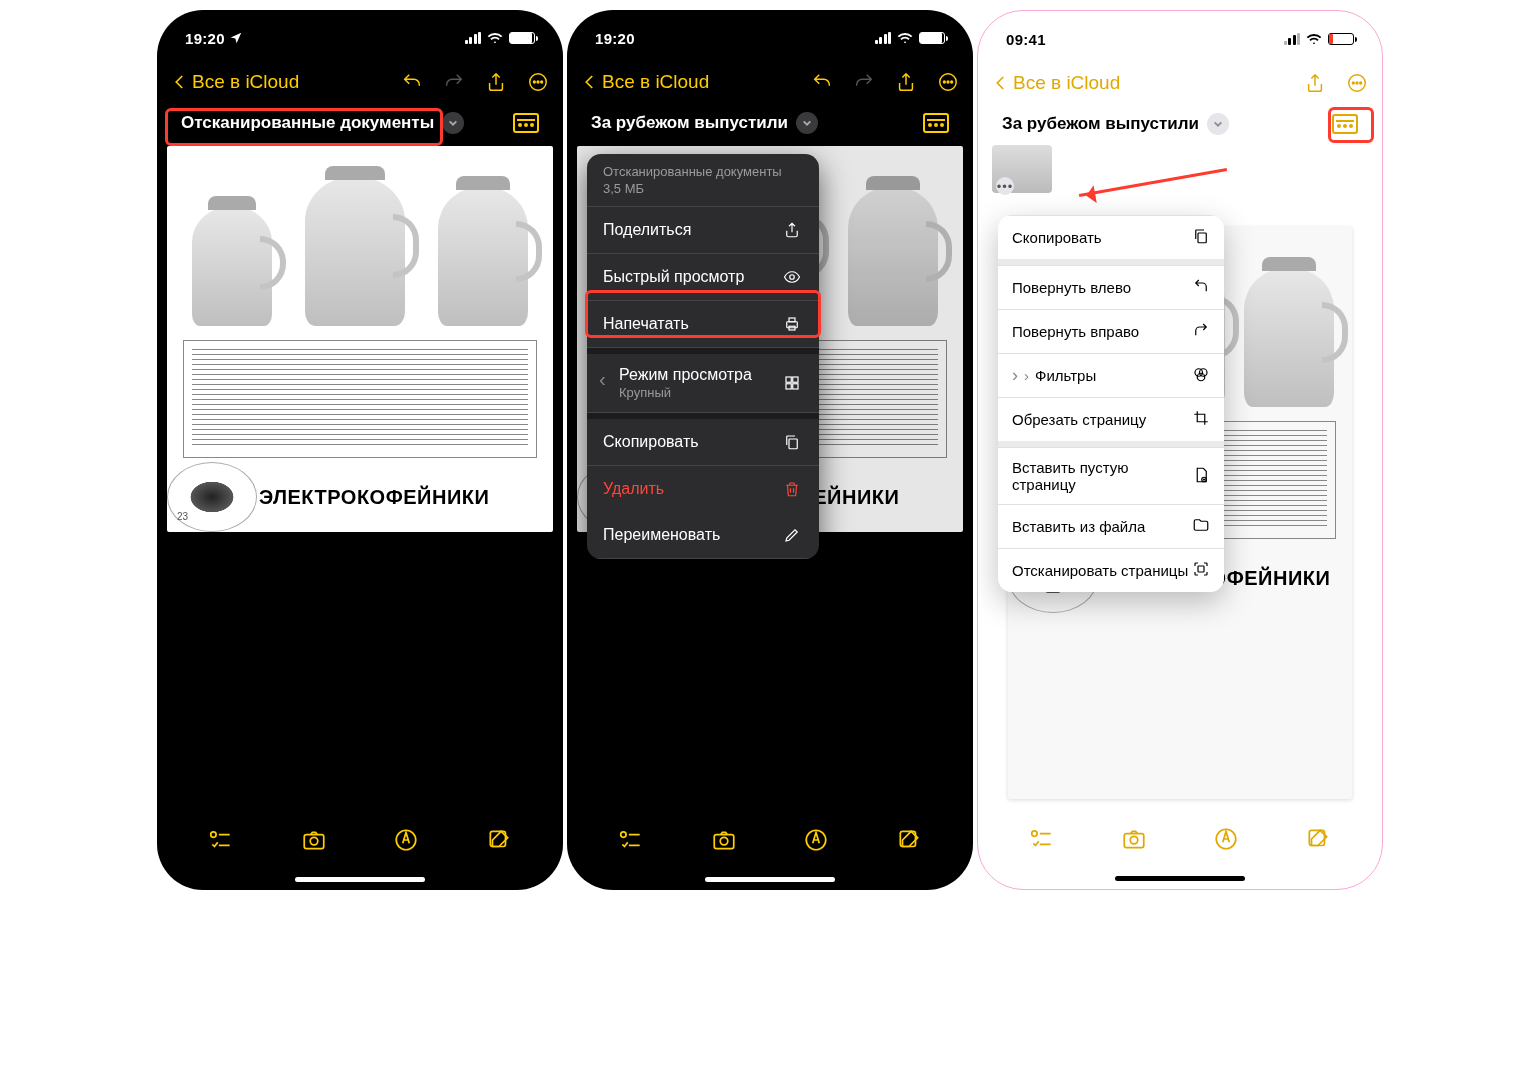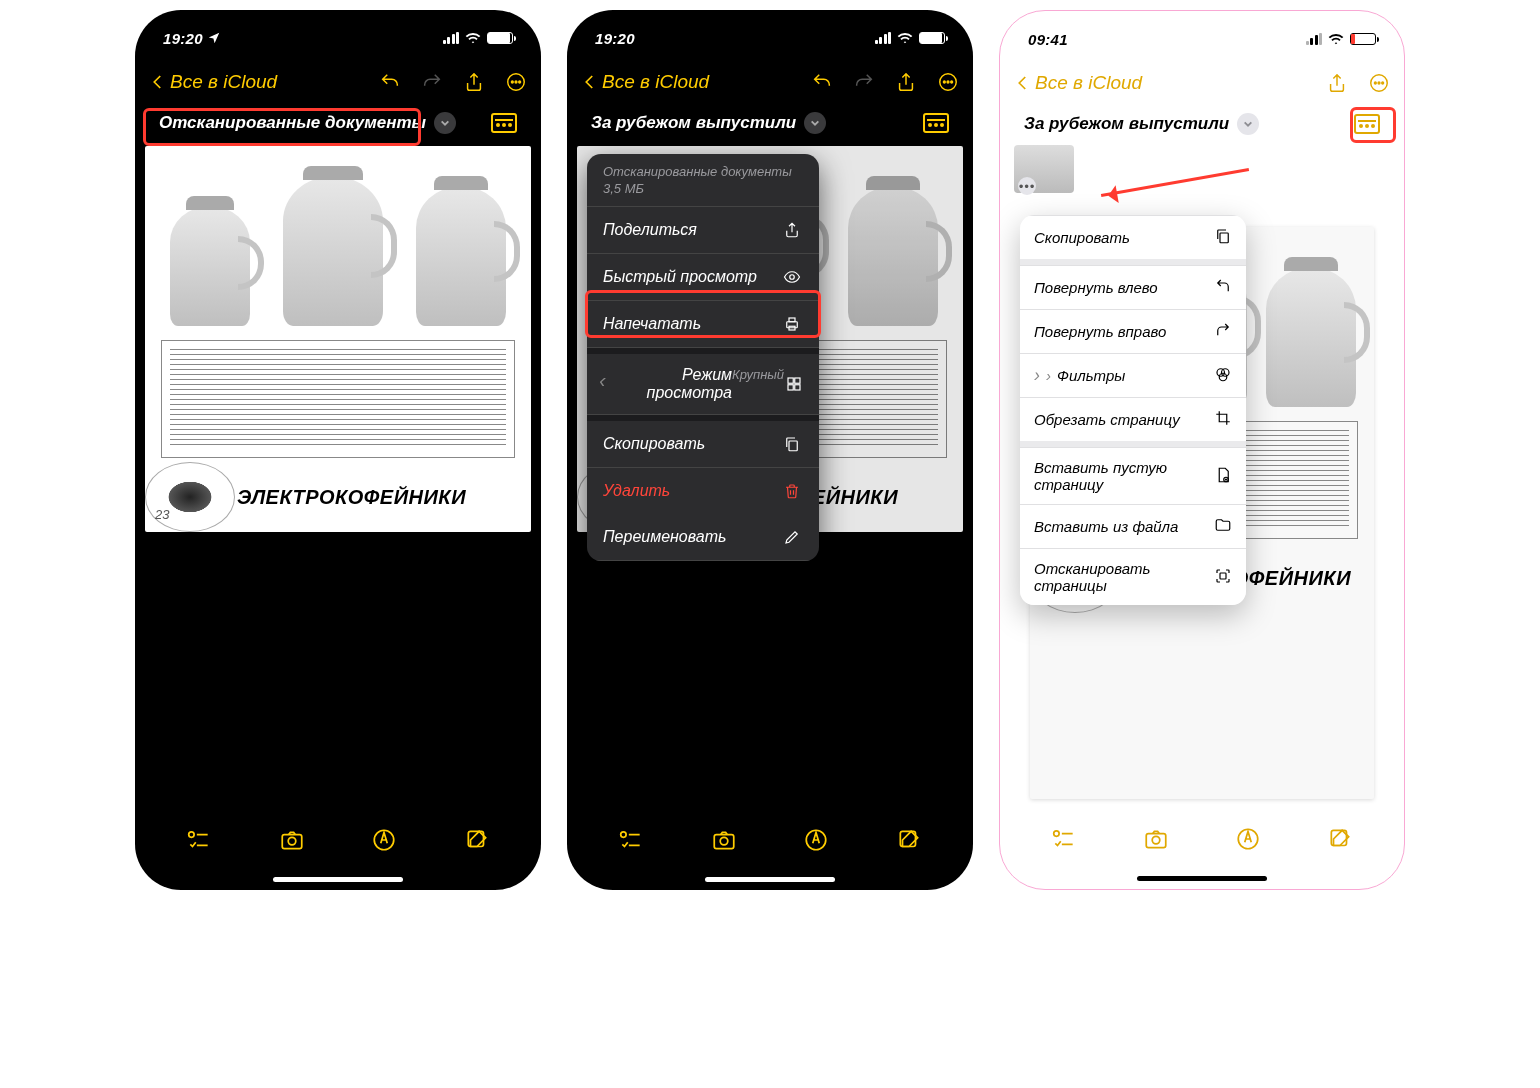--- a/index.html
+++ b/index.html
@@ -1,17 +1,17 @@
 <!DOCTYPE html>
 <html><head>
 <meta charset="utf-8">
 <style>
   * { box-sizing: border-box; margin: 0; padding: 0; font-family: -apple-system, "SF Pro Text", "Helvetica Neue", Arial, sans-serif; }
   body { background: #fff; padding: 10px; }
-  .wrap { display: flex; gap: 26px; justify-content: center; font-style: italic; }
+  .wrap { display: flex; gap: 4px; justify-content: center; }
   .phone {
     width: 406px; height: 880px; border-radius: 46px;
     position: relative; overflow: hidden; flex-shrink: 0;
     background: #000;
   }
   .phone.dark { background: #000; color: #fff; }
   .phone.light { background: #fff; color: #000; border: 1px solid #f9a8d4; }
 
   
   .status { height: 44px; display: flex; align-items: center; justify-content: space-between; padding: 0 28px; font-size: 15px; font-weight: 600; margin-top: 6px; }
@@ -62,31 +62,31 @@
   .jug { background: linear-gradient(#e8e8e8,#bfbfbf); border-radius: 50% 50% 10% 10% / 30% 30% 10% 10%; position: relative; }
   .jug::before { content:""; position:absolute; right:-14px; top:25%; width:20px; height:35%; border:6px solid #c4c4c4; border-left:none; border-radius:0 40px 40px 0; }
   .jug::after { content:""; position:absolute; left:20%; right:20%; top:-10px; height:14px; background:#aaa; border-radius:8px 8px 0 0; }
   .j1{width:80px;height:120px} .j2{width:100px;height:150px} .j3{width:90px;height:140px}
   .txtbox { margin:14px 6px 0; border:1px solid #888; padding:8px; }
   .txtlines { height: 100px; background: repeating-linear-gradient(#888 0 1px, transparent 1px 5px); column-count:3; column-gap:10px; }
   .doc .bottom { display:flex; align-items:center; margin-top:14px; gap:12px; }
   .cup { width:70px; height:50px; background:radial-gradient(closest-side,#222,#555 60%,transparent 62%); border-radius:50%; position:relative; }
   .cup::after{content:"";position:absolute;inset:-10px;border:1px solid #aaa;border-radius:50%}
   .doc .brand { font-size: 20px; font-weight: 900; letter-spacing: 0.5px; }
-  .pgnum { position:absolute; left:10px; bottom:10px; font-size:13px; color:#555; }
+  .pgnum { position:absolute; left:10px; bottom:10px; font-size:10px; color:#555; }
 
   
   .menu { position:absolute; left:20px; right:154px; top:144px; background:#2c2c2e; border-radius:14px; overflow:hidden; box-shadow:0 10px 30px rgba(0,0,0,.6); }
   .menu .hdr { padding:10px 16px 8px; font-size:13px; color:#9a9a9e; border-bottom:1px solid #444; line-height:1.3; }
   .menu .row { display:flex; align-items:center; justify-content:space-between; padding:12px 16px; font-size:16px; color:#fff; border-bottom:0.5px solid #444; position:relative; }
   .menu .row .ri { width:22px; height:22px; display:flex; align-items:center; justify-content:center; }
   .menu .row .ri svg { width:18px; height:18px; stroke:#fff; fill:none; stroke-width:1.6; }
   .menu .sep { height:6px; background:#1c1c1e; }
   .menu .row.sub { padding-left: 32px; }
-  .menu .row.sub .lbls { display:flex; flex-direction:row;text-align:right; }
+  .menu .row.sub .lbls { display:flex; flex-direction:column; }
   .menu .row.sub .lbls .s2 { font-size:13px; color:#9a9a9e; margin-top:1px; }
   .menu .row.sub::before { content:"›"; position:absolute; left:12px; top:50%; transform:translateY(-52%) rotate(180deg); color:#888; font-size:20px; }
   .menu .row.danger { color:#ff453a; }
   .menu .row.danger .ri svg { stroke:#ff453a; }
 
   
   .lmenu { position:absolute; left:20px; top:204px; width:226px; background:#f4f4f6; border-radius:14px; overflow:hidden; box-shadow:0 10px 30px rgba(0,0,0,.25); }
   .lmenu .hdr { padding:10px 16px 6px; font-size:12px; color:#8e8e93; }
   .lmenu .row { display:flex; align-items:center; justify-content:space-between; padding:11px 14px; font-size:15px; color:#000; border-top:0.5px solid #e0e0e2; background:#fff; }
   .lmenu .row .ri svg { width:18px; height:18px; stroke:#000; fill:none; stroke-width:1.6; }

